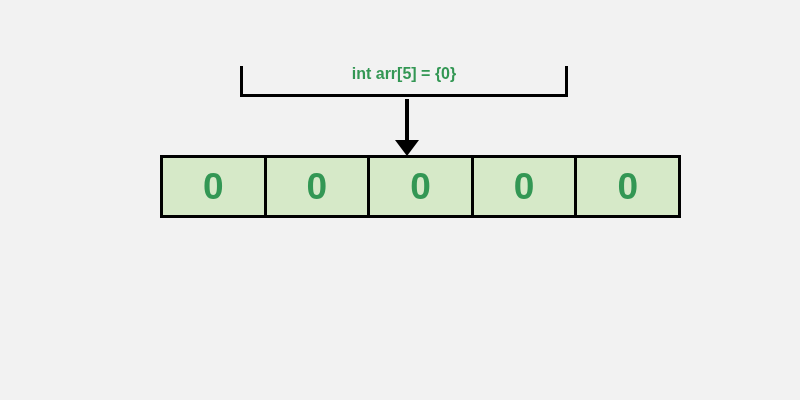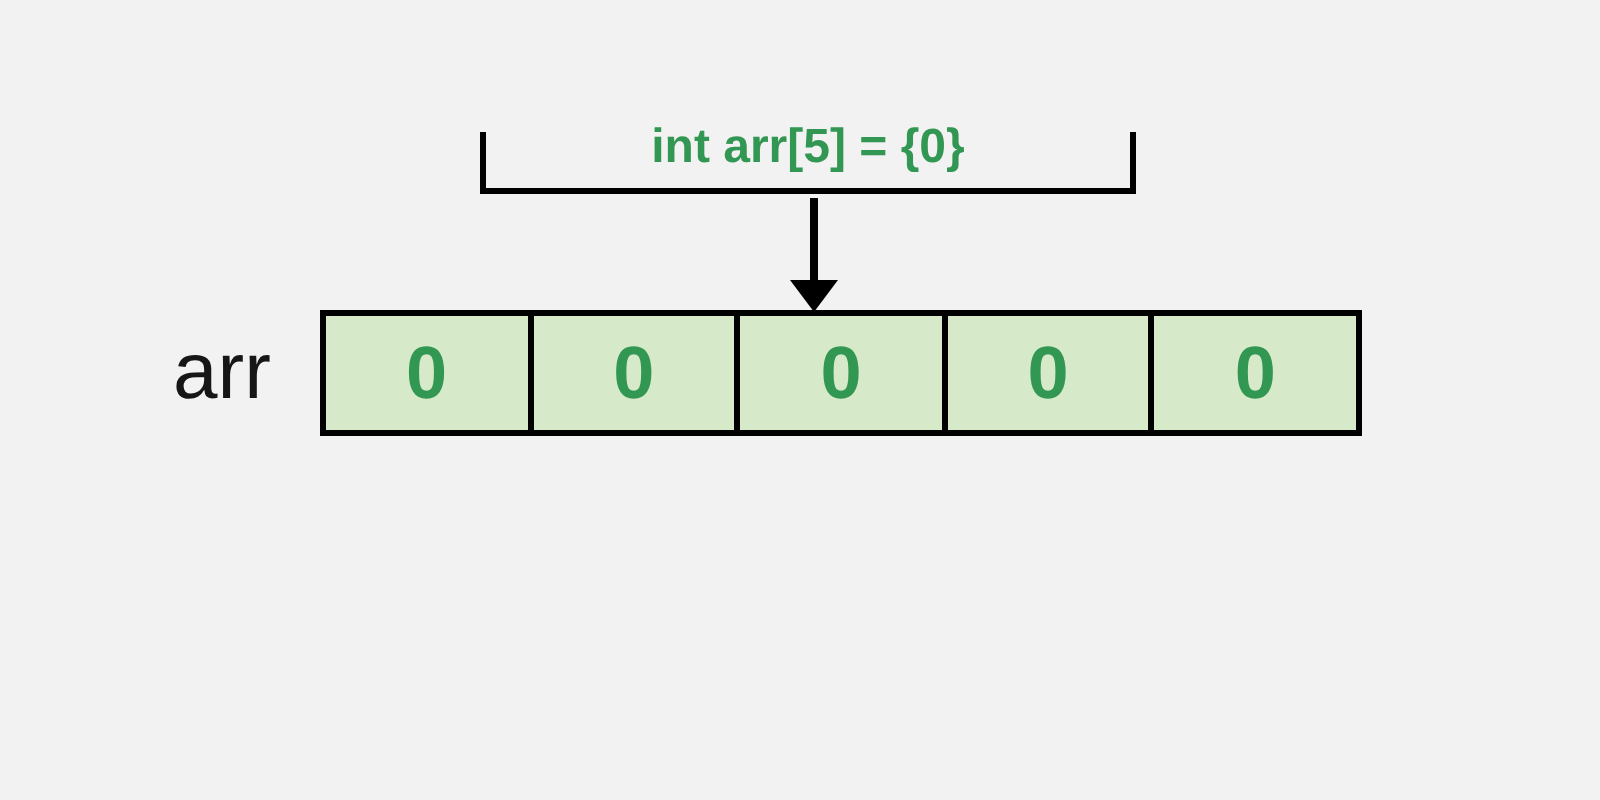--- a/index.html
+++ b/index.html
@@ -30,21 +30,21 @@
     border-right:3px solid var(--ink);
     border-bottom:3px solid var(--ink);
     box-sizing:border-box;
   }
   .decl{
     position:absolute;
     left:240px;top:60px;
     width:328px;height:28px;
     line-height:28px;
     text-align:center;
-    font-size:24px;
+    font-size:16px;
     font-weight:bold;
     color:var(--green);
     letter-spacing:0px;
   }
   .arrow-stem{
     position:absolute;
     left:405px;top:99px;
     width:4px;height:43px;
     background:var(--ink);
   }
@@ -95,21 +95,20 @@
 
 <div class="stage">
 
   <div class="bracket"></div>
 
   <div class="decl">int arr[5] = {0}</div>
 
   <div class="arrow-stem"></div>
   <div class="arrow-head"></div>
 
-  <div class="arr-name">arr</div>
 
   <div class="cells" id="cells">
   <div class="cell">
     <span>0</span>
   </div>
 
   <div class="cell">
     <span>0</span>
   </div>
 

